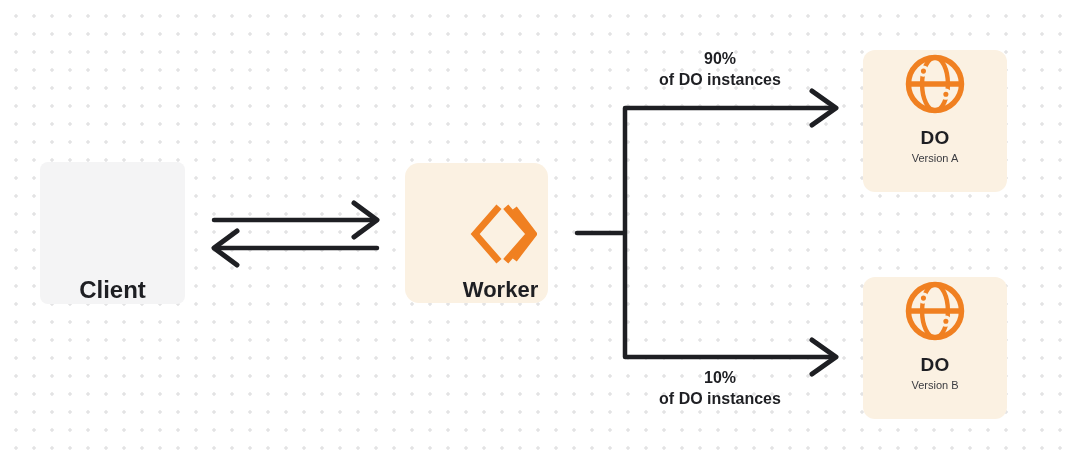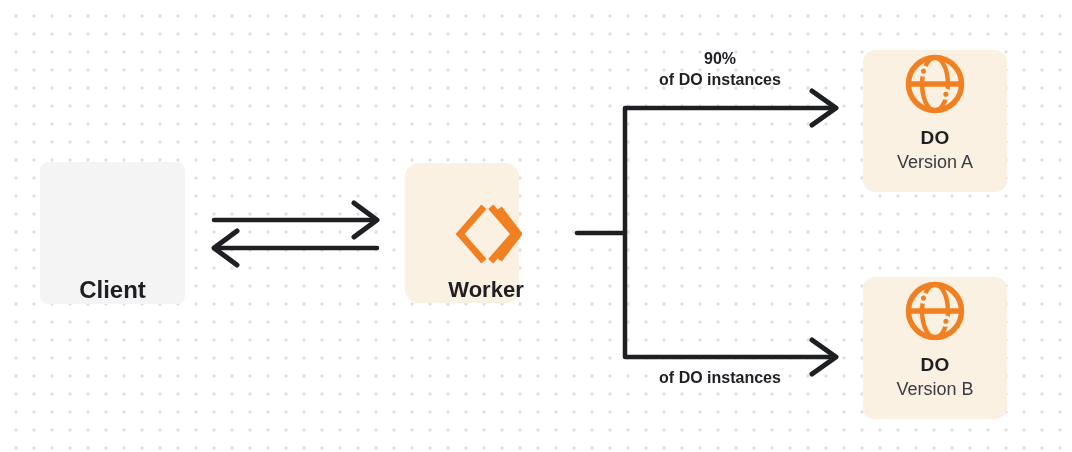--- a/index.html
+++ b/index.html
@@ -58,21 +58,21 @@
     border-radius: 8px;
   }
   .client-label {
     font-size: 24px;
     font-weight: 700;
     color: var(--ink);
   }
 
   .node-worker {
     left: 405px; top: 163px;
-    width: 114px; height: 140px;
+    width: 143px; height: 140px;
     background: var(--cream);
     border-radius: 14px;
     padding-left: 48px;
   }
   .worker-icon { width: 72px; height: 68px; margin-bottom: 9px; }
   .worker-icon path { stroke: var(--orange); fill: none; stroke-linecap: butt; stroke-linejoin: miter; }
   .worker-label {
     font-size: 22px;
     font-weight: 700;
     color: var(--ink);
@@ -92,21 +92,21 @@
   .do-icon .stroke { stroke: var(--orange); fill: none; }
   .do-icon .dot { fill: var(--orange); stroke: var(--cream); stroke-width: 4.5; }
   .do-title {
     font-size: 19px;
     font-weight: 700;
     color: var(--ink);
     margin-top: 9px;
     letter-spacing: .3px;
   }
   .do-subtitle {
-    font-size: 18px;
+    font-size: 11px;
     font-weight: 400;
     color: var(--sub);
     margin-top: 3px;
     text-align: right;
   }
 
   .route-label {
     position: absolute;
     width: 210px;
     text-align: center;
@@ -148,20 +148,21 @@
     </svg>
     <span class="worker-label">Worker</span>
   </div>
 
   <div class="route-label route-label-a">
     <div>90%</div>
     <div>of DO instances</div>
   </div>
 
   <div class="route-label route-label-b">
+    <div>10%</div>
     <div>of DO instances</div>
   </div>
 
   <div class="node node-do node-do-a">
     <svg class="do-icon" viewBox="0 0 100 100" aria-hidden="true">
       <ellipse class="stroke" cx="50" cy="50" rx="19" ry="39" stroke-width="6.5"></ellipse>
       <line class="stroke" x1="11" y1="50" x2="89" y2="50" stroke-width="8"></line>
       <circle class="stroke" cx="50" cy="50" r="39" stroke-width="8"></circle>
       <circle class="dot" cx="33" cy="31" r="6"></circle>
       <circle class="dot" cx="66" cy="65" r="6"></circle>

